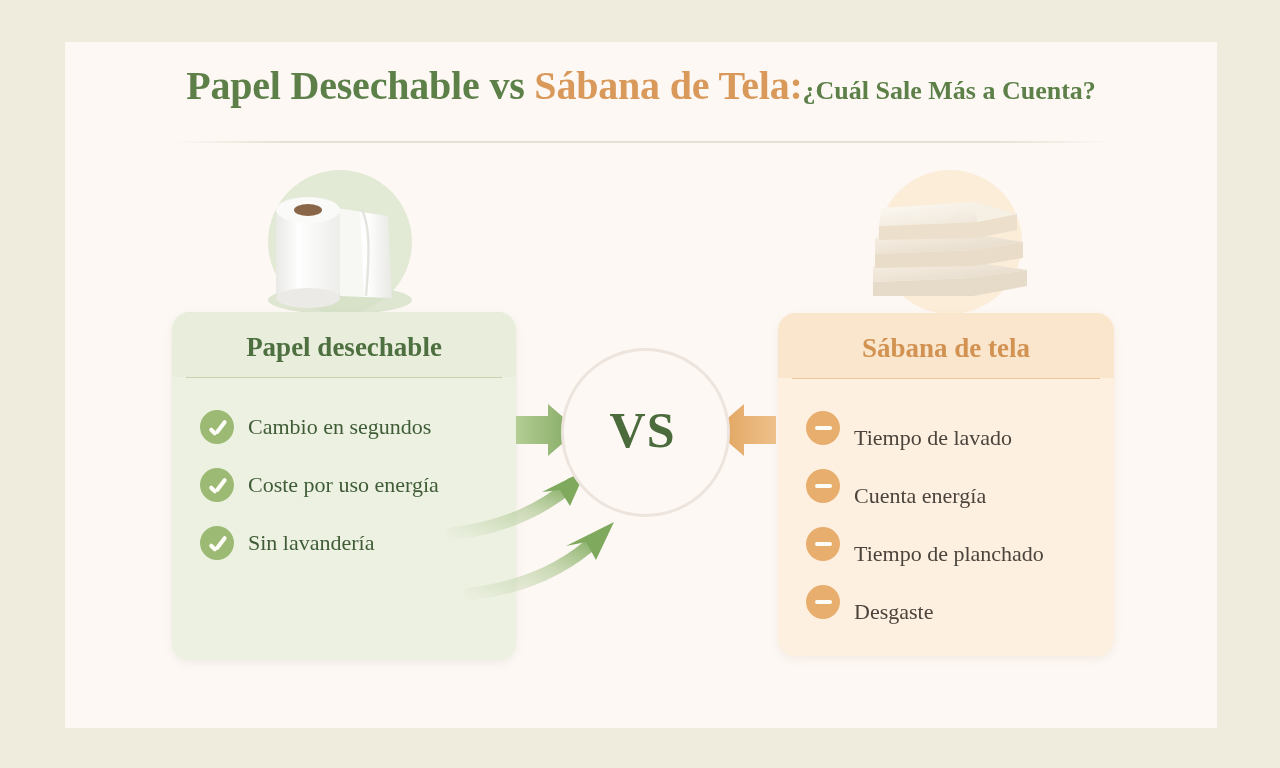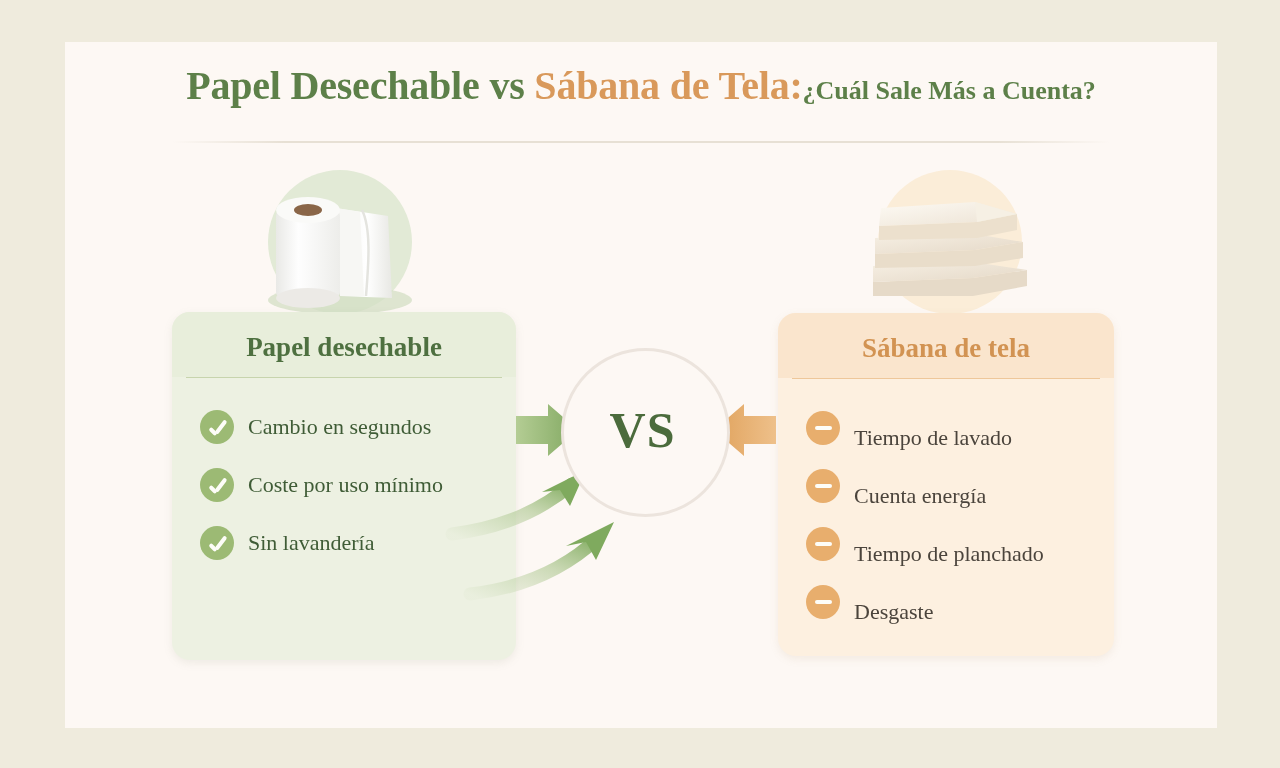--- a/index.html
+++ b/index.html
@@ -256,21 +256,21 @@
   <div class="card" id="card-left">
     <div class="card-head">Papel desechable</div>
     <div class="card-rule"></div>
     <div class="card-body">
       <div class="row">
         <span class="bullet-ic ic-check"></span>
         <span class="row-label">Cambio en segundos</span>
       </div>
       <div class="row">
         <span class="bullet-ic ic-check"></span>
-        <span class="row-label">Coste por uso mínimo</span>
+        <span class="row-label">Coste por uso energía</span>
       </div>
       <div class="row">
         <span class="bullet-ic ic-check"></span>
         <span class="row-label">Sin lavandería</span>
       </div>
     </div>
   </div>
 
   <div class="card" id="card-right">
     <div class="card-head">Sábana de tela</div>

